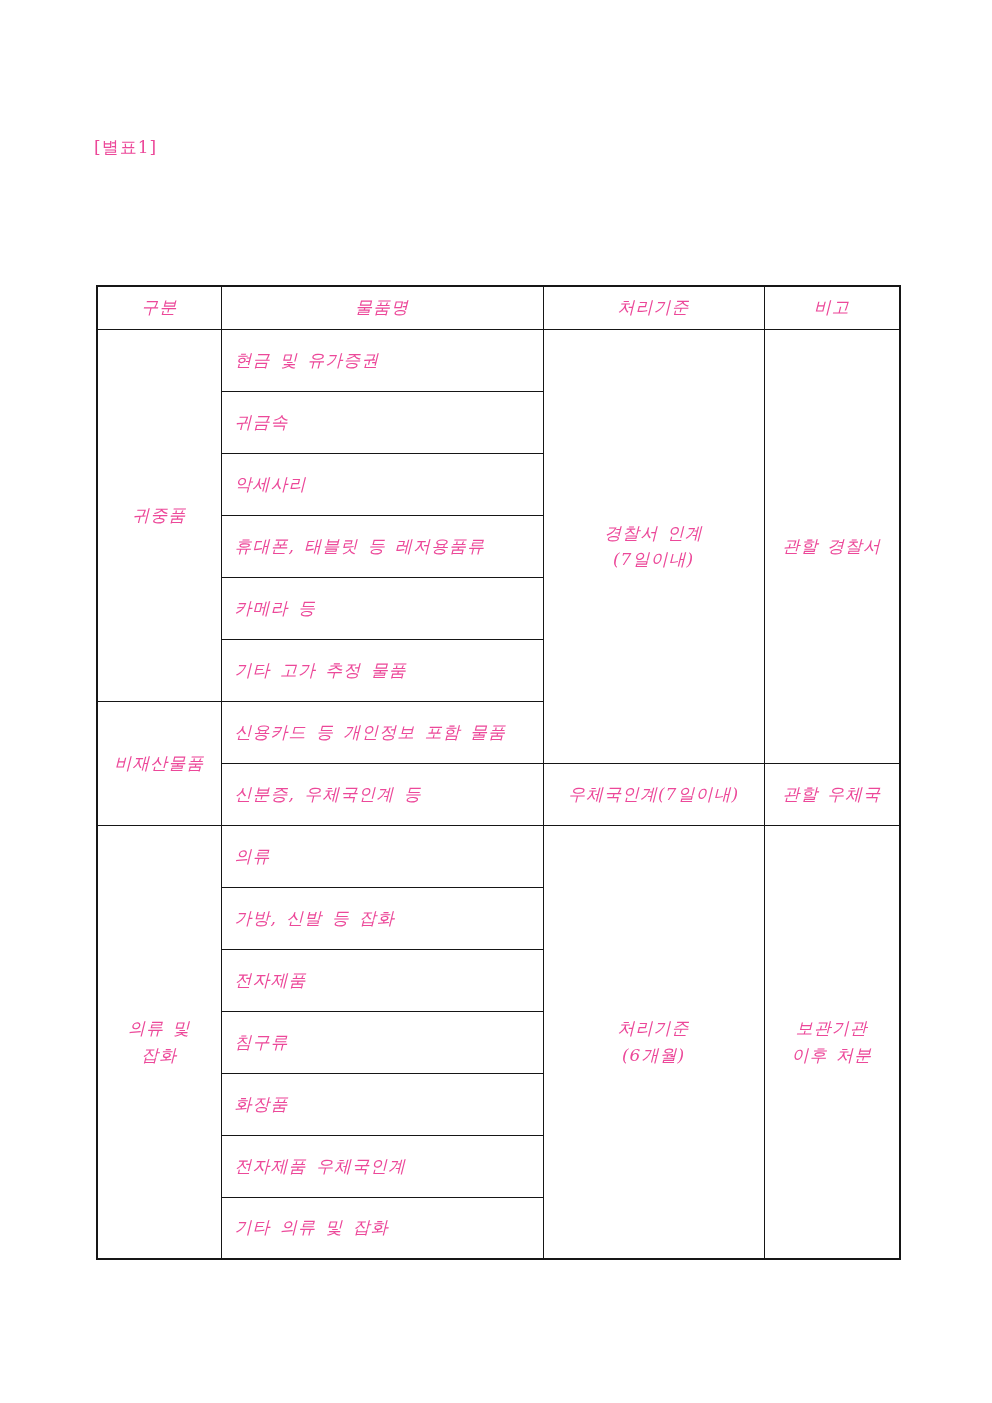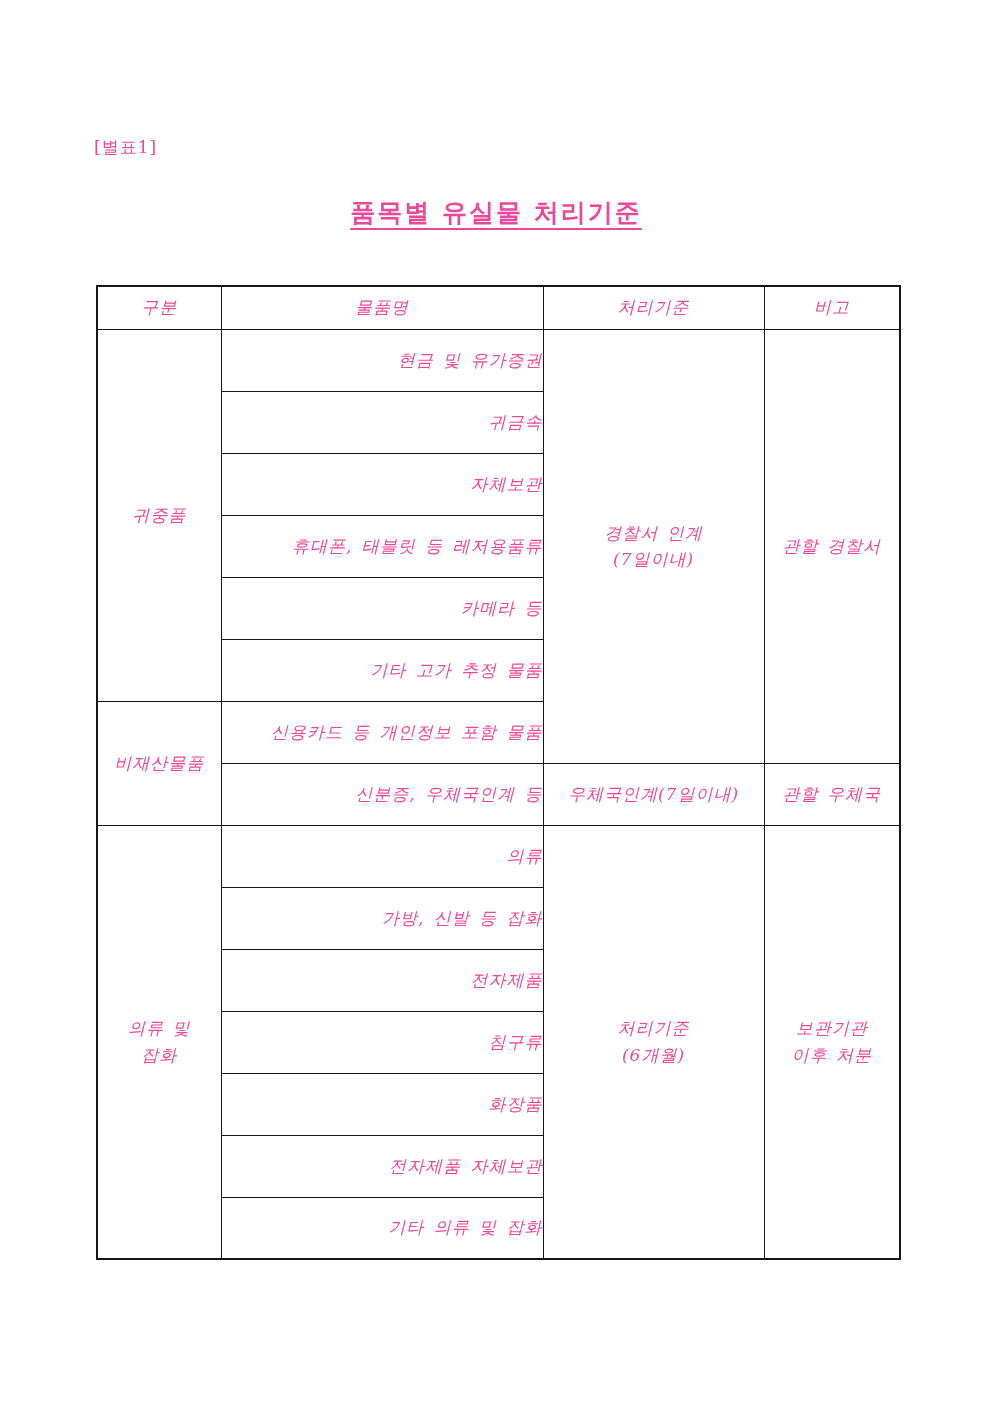--- a/index.html
+++ b/index.html
@@ -50,41 +50,38 @@
     font-size: 17px;
     font-weight: normal;
     letter-spacing: 1px;
     vertical-align: middle;
     background: #ffffff;
   }
   .lost thead tr { height: 43px; }
   .lost tbody tr { height: 62px; }
   .lost th { text-align: center; }
   td.item {
-    text-align: right;
+    text-align: left;
     padding-left: 13px;
     word-spacing: 3px;
   }
   td.cat, td.proc, td.remark {
     text-align: center;
     white-space: pre-line;
     line-height: 1.55;
     word-spacing: 2px;
   }
 </style>
 </head>
 <body>
 
 <div class="page">
 
   <div class="annex-label">[별표1]</div>
 
-  <div class="doc-title">
-    <span class="underlined">품목별 유실물 처리기준</span>
-  </div>
 
   <table class="lost">
     <colgroup>
       <col style="width:124px">
       <col style="width:322px">
       <col style="width:221px">
       <col style="width:136px">
     </colgroup>
     <thead>
       <tr>
@@ -99,21 +96,21 @@
         <td class="cat" rowspan="6">귀중품</td>
         <td class="item">현금 및 유가증권</td>
         <td class="proc" rowspan="7">경찰서 인계
 (7일이내)</td>
         <td class="remark" rowspan="7">관할 경찰서</td>
       </tr>
       <tr>
         <td class="item">귀금속</td>
       </tr>
       <tr>
-        <td class="item">자체보관</td>
+        <td class="item">악세사리</td>
       </tr>
       <tr>
         <td class="item">휴대폰, 태블릿 등 레저용품류</td>
       </tr>
       <tr>
         <td class="item">카메라 등</td>
       </tr>
       <tr>
         <td class="item">기타 고가 추정 물품</td>
       </tr>
@@ -141,21 +138,21 @@
       <tr>
         <td class="item">전자제품</td>
       </tr>
       <tr>
         <td class="item">침구류</td>
       </tr>
       <tr>
         <td class="item">화장품</td>
       </tr>
       <tr>
-        <td class="item">전자제품 자체보관</td>
+        <td class="item">전자제품 우체국인계</td>
       </tr>
       <tr>
         <td class="item">기타 의류 및 잡화</td>
       </tr>
     </tbody>
   </table>
 
 </div>
 
 </body></html>

